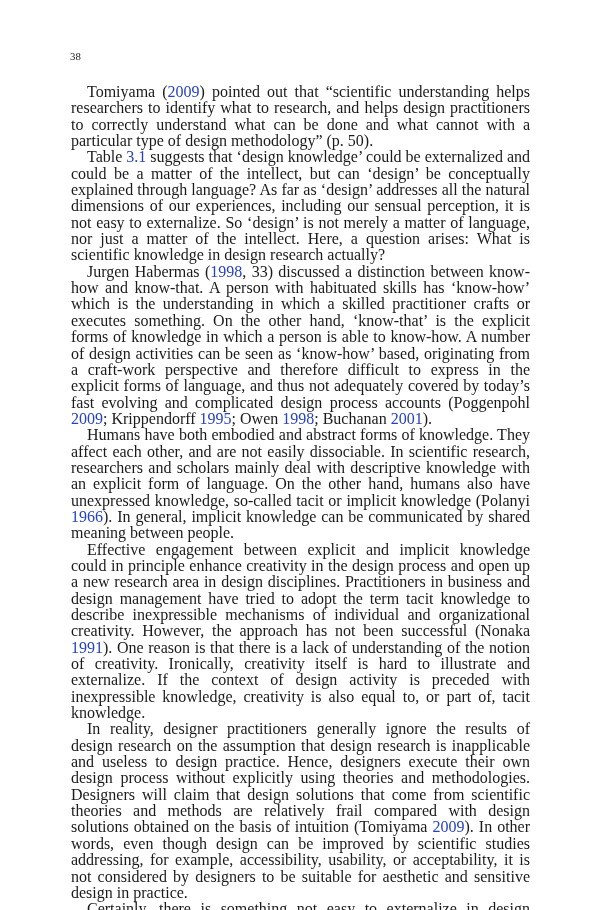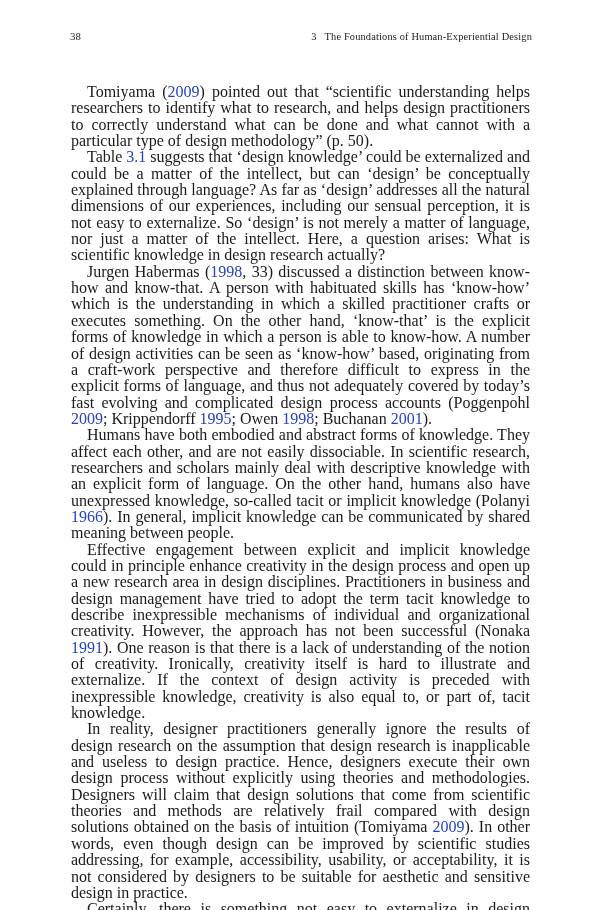--- a/index.html
+++ b/index.html
@@ -16,21 +16,21 @@
   }
   .page {
     position: relative;
     width: 600px;
     height: 910px;
     background: #ffffff;
     box-sizing: border-box;
   }
   .running-head {
     position: absolute;
-    top: 30px;
+    top: 50px;
     left: 70px;
     right: 68px;
     display: flex;
     align-items: baseline;
     justify-content: space-between;
     font-size: 10.4px;
     letter-spacing: 0.15px;
     color: #1b1b1b;
   }
   .folio {
@@ -64,21 +64,20 @@
     color: #2541c4;
   }
 </style>
 </head>
 <body>
 
 <div class="page">
 
   <div class="running-head">
     <span class="folio">38</span>
-    <span class="head-title"><span class="head-chapnum">3</span><span>The Foundations of Human-Experiential Design</span></span>
   </div>
 
   <div class="body-col" id="bodyCol">
       <p><span>Tomiyama </span><span>(</span><span class="cite" style="color: rgb(37, 65, 196);">2009</span><span>) pointed out that “scientific understanding helps researchers to identify what to research, and helps design practitioners to correctly understand what can be done and what cannot with a particular type of design methodology” (p. 50).</span></p>
       <p><span>Table </span><span class="cite" style="color: rgb(37, 65, 196);">3.1</span><span> suggests that ‘design knowledge’ could be externalized and could be a matter of the intellect, but can ‘design’ be conceptually explained through language? As far as ‘design’ addresses all the natural dimensions of our experiences, including our sensual perception, it is not easy to externalize. So ‘design’ is not merely a matter of language, nor just a matter of the intellect. Here, a question arises: What is scientific knowledge in design research actually?</span></p>
       <p><span>Jurgen Habermas (</span><span class="cite" style="color: rgb(37, 65, 196);">1998</span><span>, 33) discussed a distinction between know-how and know-that. A person with habituated skills has ‘know-how’ which is the understanding in which a skilled practitioner crafts or executes something. On the other hand, ‘know-that’ is the explicit forms of knowledge in which a person is able to know-how. A number of design activities can be seen as ‘know-how’ based, originating from a craft-work perspective and therefore difficult to express in the explicit forms of language, and thus not adequately covered by today’s fast evolving and complicated design process accounts (Poggenpohl </span><span class="cite" style="color: rgb(37, 65, 196);">2009</span><span>; Krippendorff </span><span class="cite" style="color: rgb(37, 65, 196);">1995</span><span>; Owen </span><span class="cite" style="color: rgb(37, 65, 196);">1998</span><span>; Buchanan </span><span class="cite" style="color: rgb(37, 65, 196);">2001</span><span>).</span></p>
       <p><span>Humans have both embodied and abstract forms of knowledge. They affect each other, and are not easily dissociable. In scientific research, researchers and scholars mainly deal with descriptive knowledge with an explicit form of language. On the other hand, humans also have unexpressed knowledge, so-called tacit or implicit knowledge (Polanyi </span><span class="cite" style="color: rgb(37, 65, 196);">1966</span><span>). In general, implicit knowledge can be communicated by shared meaning between people.</span></p>
       <p><span>Effective engagement between explicit and implicit knowledge could in principle enhance creativity in the design process and open up a new research area in design disciplines. Practitioners in business and design management have tried to adopt the term tacit knowledge to describe inexpressible mechanisms of individual and organizational creativity. However, the approach has not been successful (Nonaka </span><span class="cite" style="color: rgb(37, 65, 196);">1991</span><span>). One reason is that there is a lack of understanding of the notion of creativity. Ironically, creativity itself is hard to illustrate and externalize. If the context of design activity is preceded with inexpressible knowledge, creativity is also equal to, or part of, tacit knowledge.</span></p>
       <p><span>In reality, designer practitioners generally ignore the results of design research on the assumption that design research is inapplicable and useless to design practice. Hence, designers execute their own design process without explicitly using theories and methodologies. Designers will claim that design solutions that come from scientific theories and methods are relatively frail compared with design solutions obtained on the basis of intuition (Tomiyama </span><span class="cite" style="color: rgb(37, 65, 196);">2009</span><span>). In other words, even though design can be improved by scientific studies addressing, for example, accessibility, usability, or acceptability, it is not considered by designers to be suitable for aesthetic and sensitive design in practice.</span></p>
       <p><span>Certainly, there is something not easy to externalize in design knowledge (and not only design knowledge but also human knowledge in general). But, designers</span></p>

